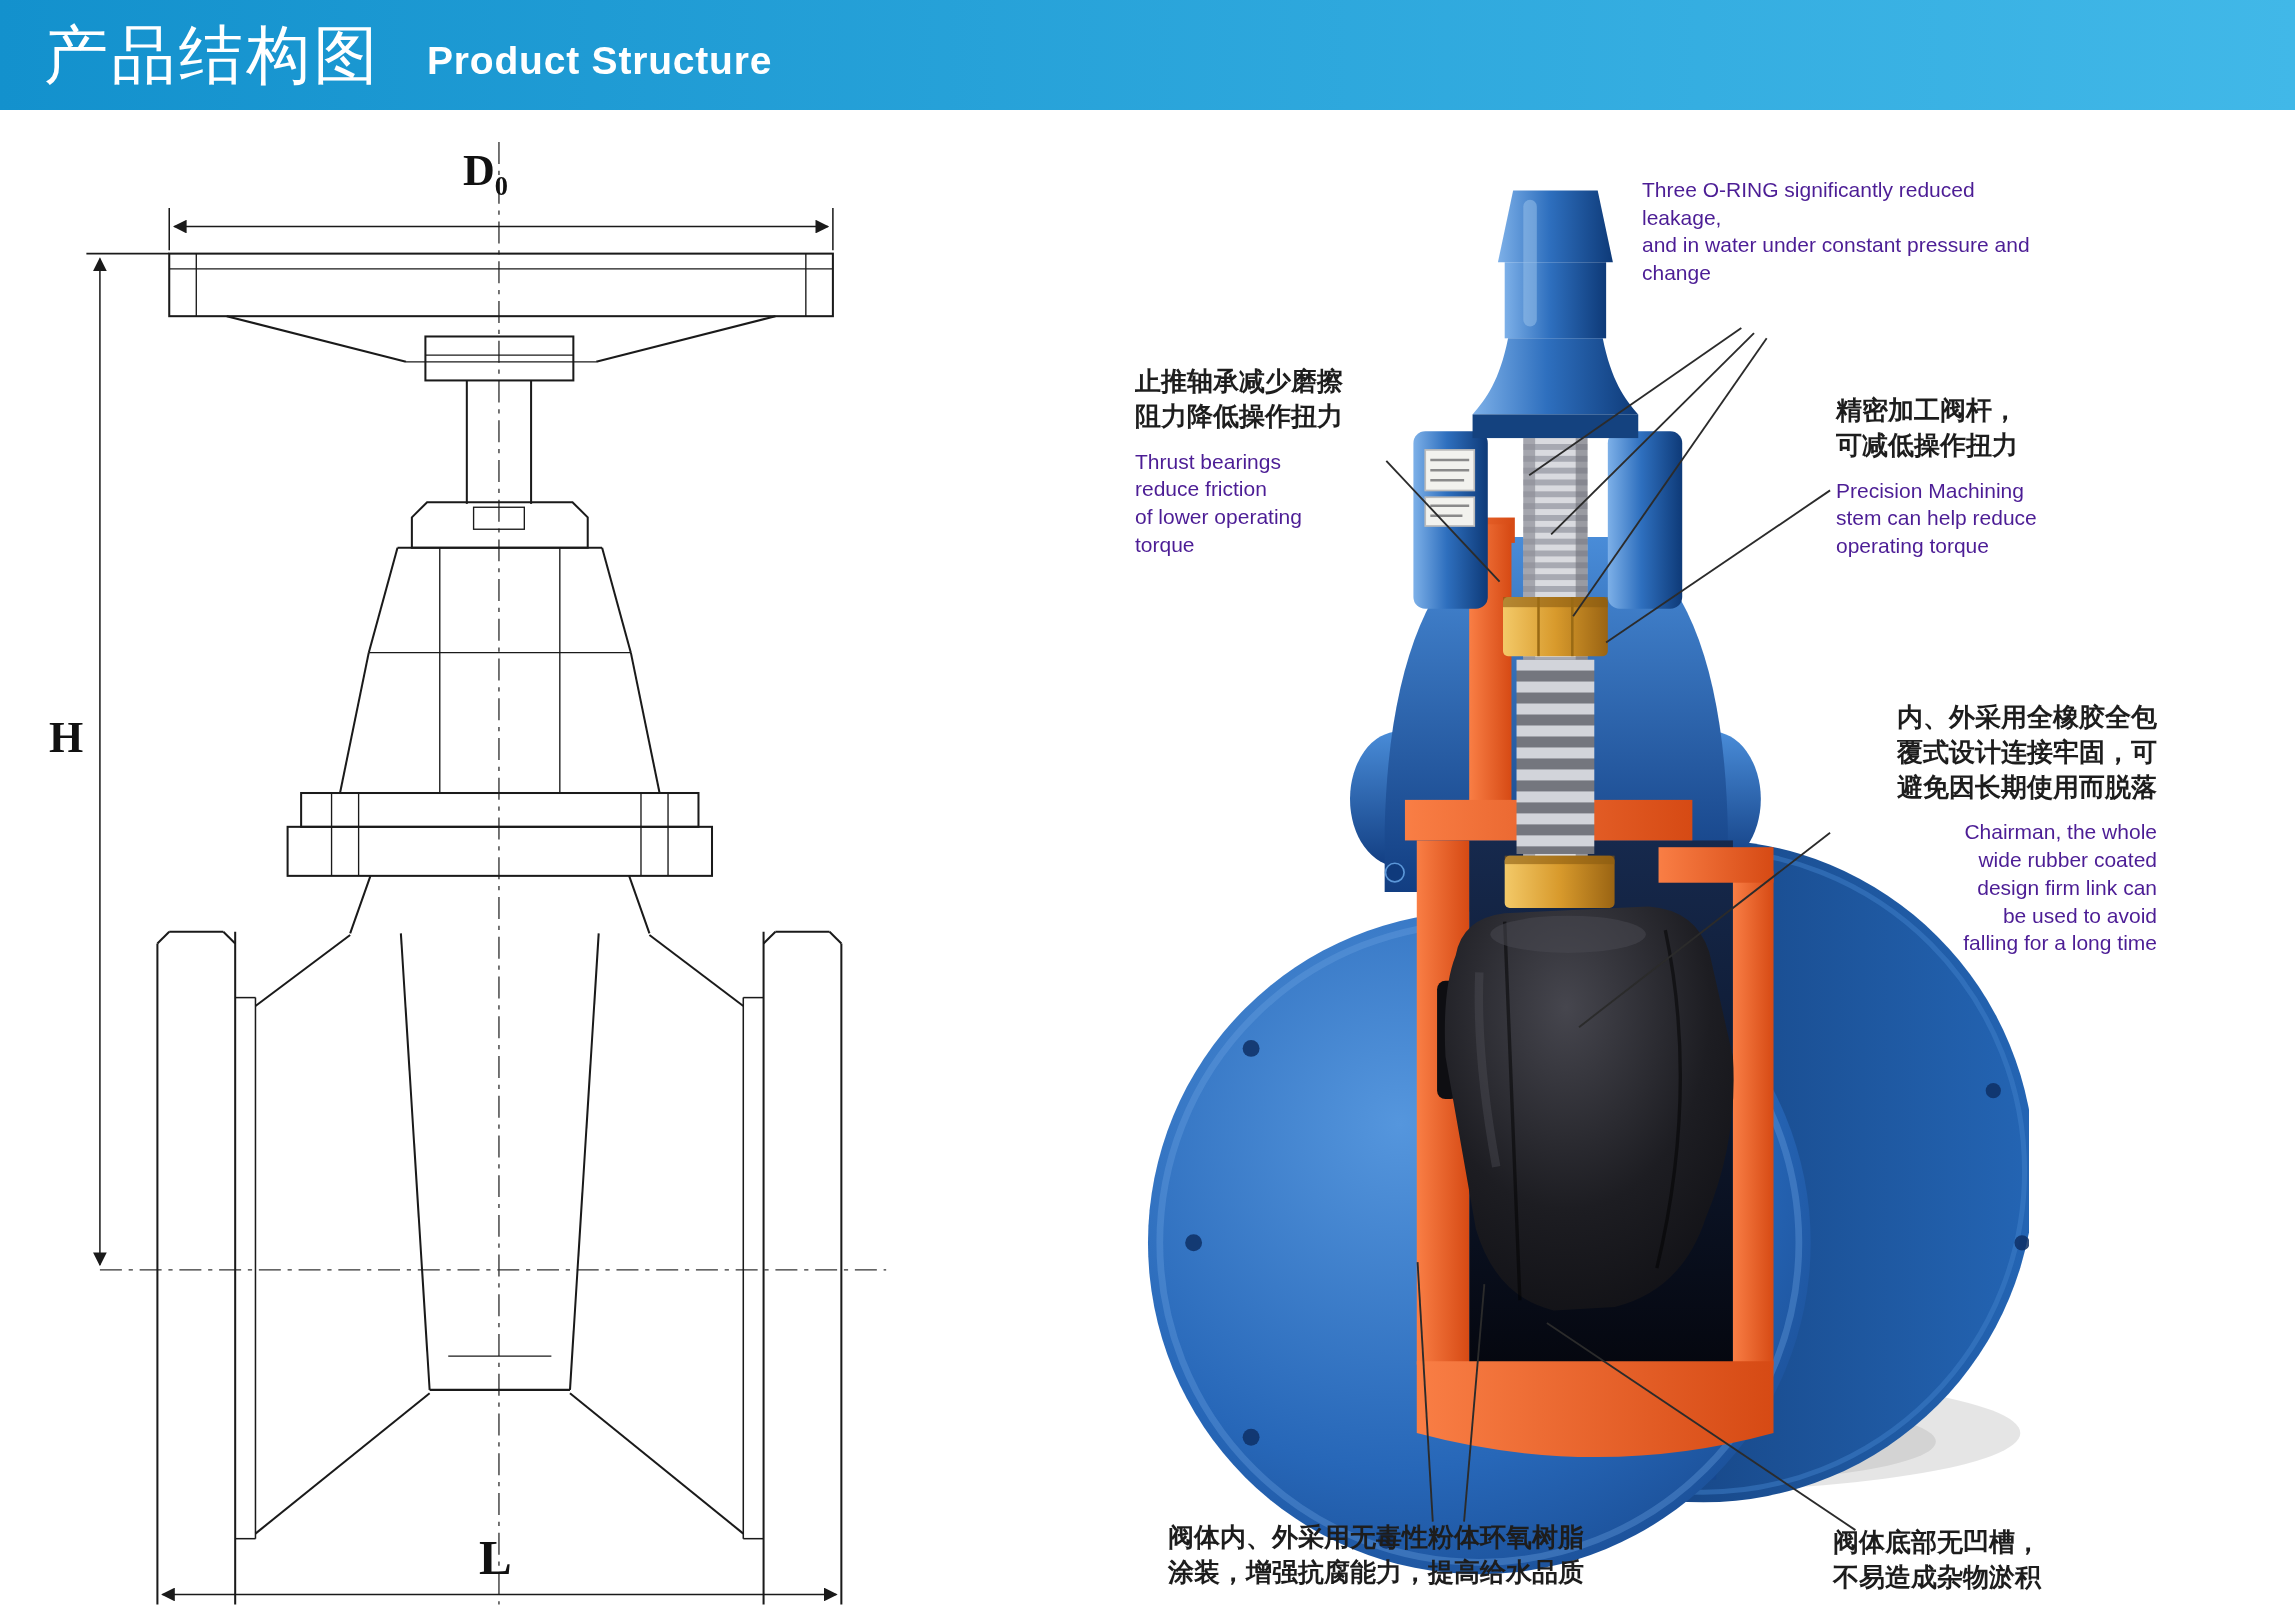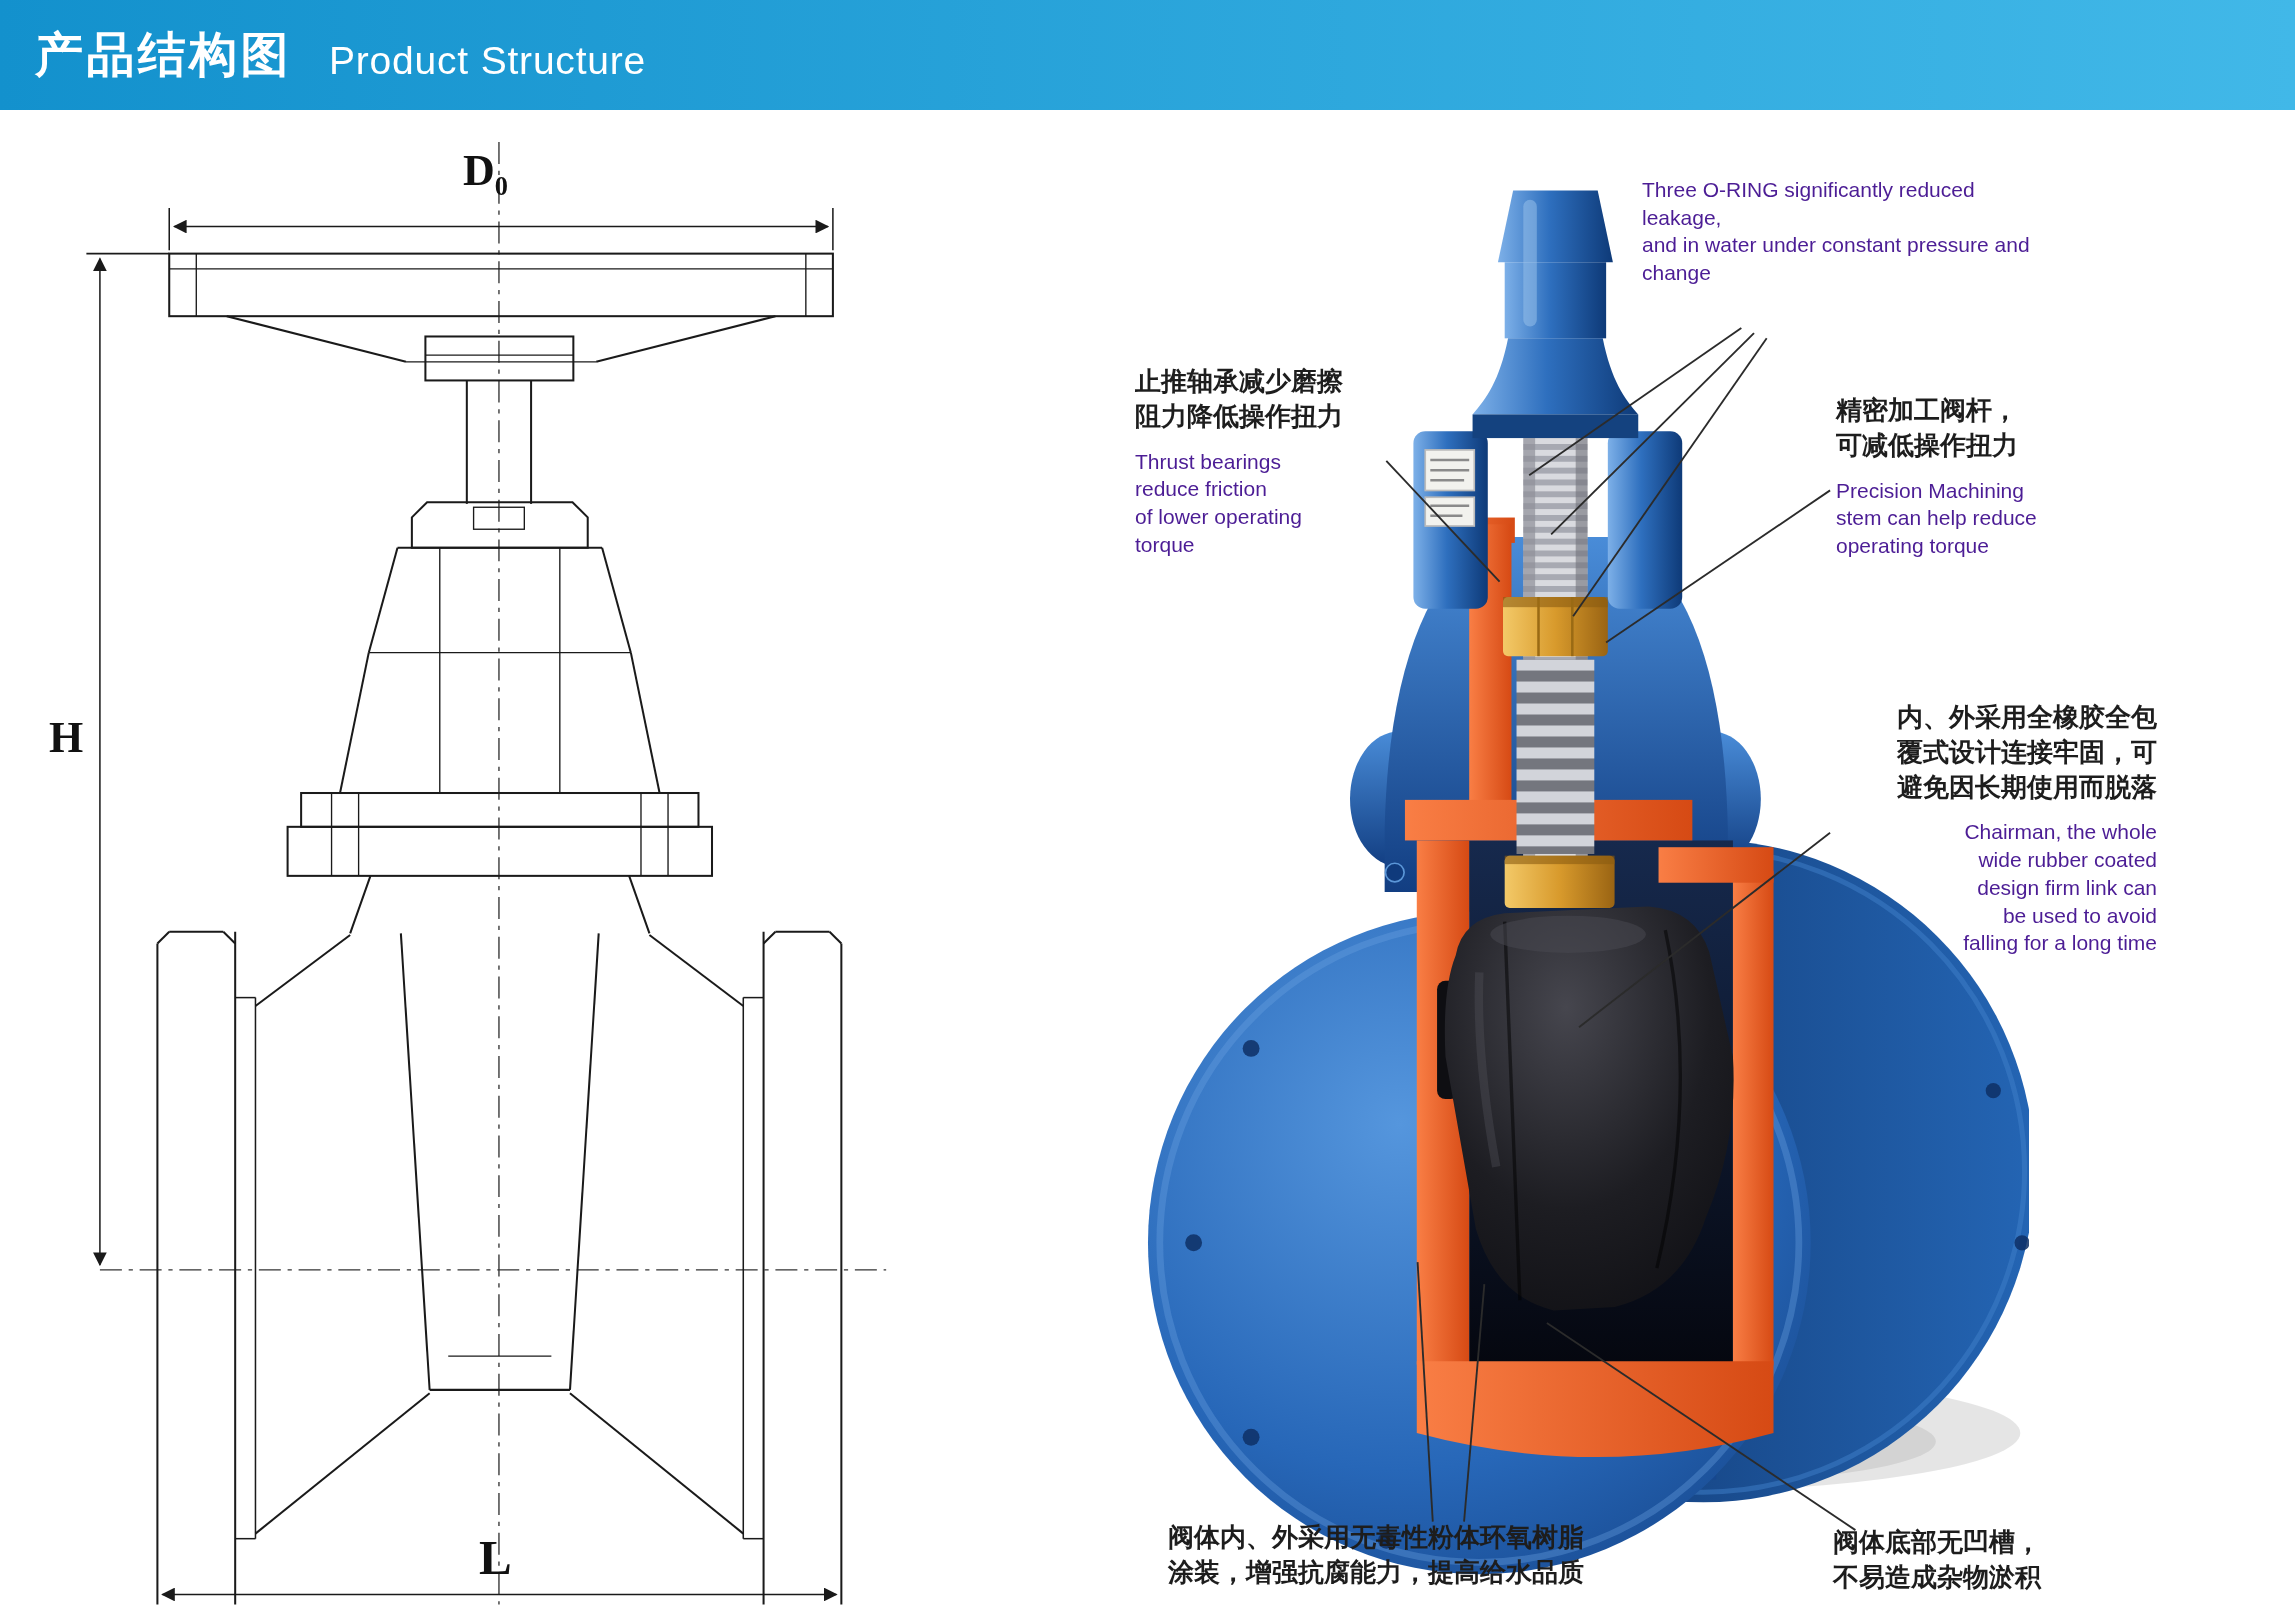--- a/index.html
+++ b/index.html
@@ -10,22 +10,22 @@
   body{
     width:2295px;height:1608px;position:relative;overflow:hidden;
     background:#ffffff;font-family:"Liberation Sans",sans-serif;
   }
   
   .banner{
     position:absolute;left:0;top:0;width:2295px;height:110px;
     background:linear-gradient(90deg,var(--banner-start),var(--banner-end));
     display:flex;align-items:center;padding-left:30px;color:#fff;
   }
-  .banner .zh-title{font-size:48px;font-weight:700;letter-spacing:3.4px;margin:5px;}
-  .banner .en-title{font-size:39px;font-weight:400;margin-left:32px;margin-top:12px;letter-spacing:0.8px;}
+  .banner .zh-title{font-size:64px;font-weight:400;letter-spacing:3.4px;margin:14px;}
+  .banner .en-title{font-size:39px;font-weight:700;margin-left:32px;margin-top:12px;letter-spacing:0.8px;}
   
   svg{position:absolute;pointer-events:none;}
   #line-drawing{left:0;top:0;}
   #render{left:1141px;top:127px;}
   #leaders{left:0;top:0;}
   
   .dim{
     position:absolute;font-family:Liberation Serif, serif;
     color:#111;font-weight:600;
   }

